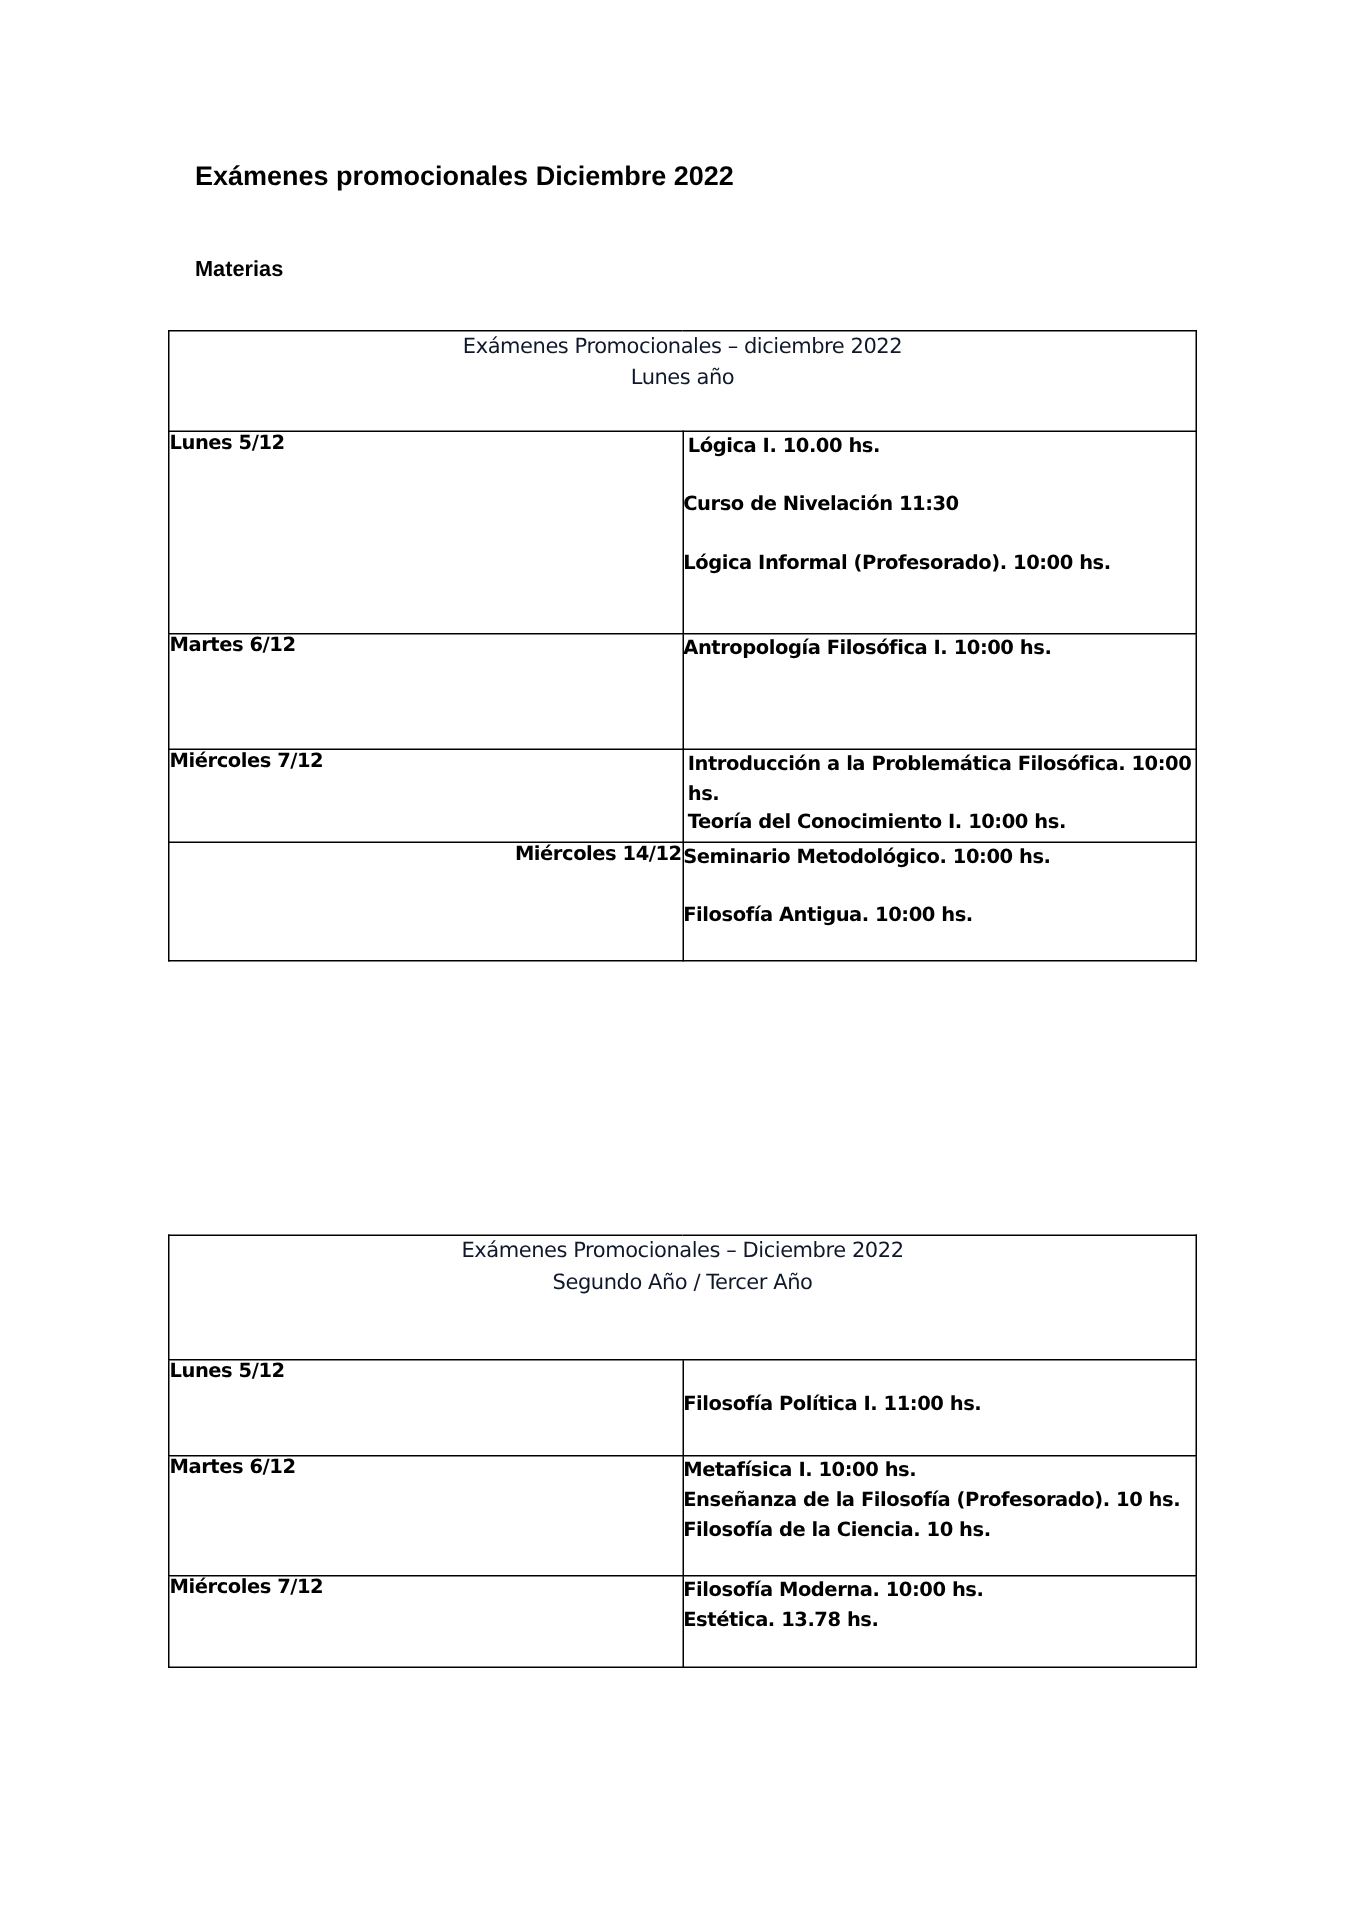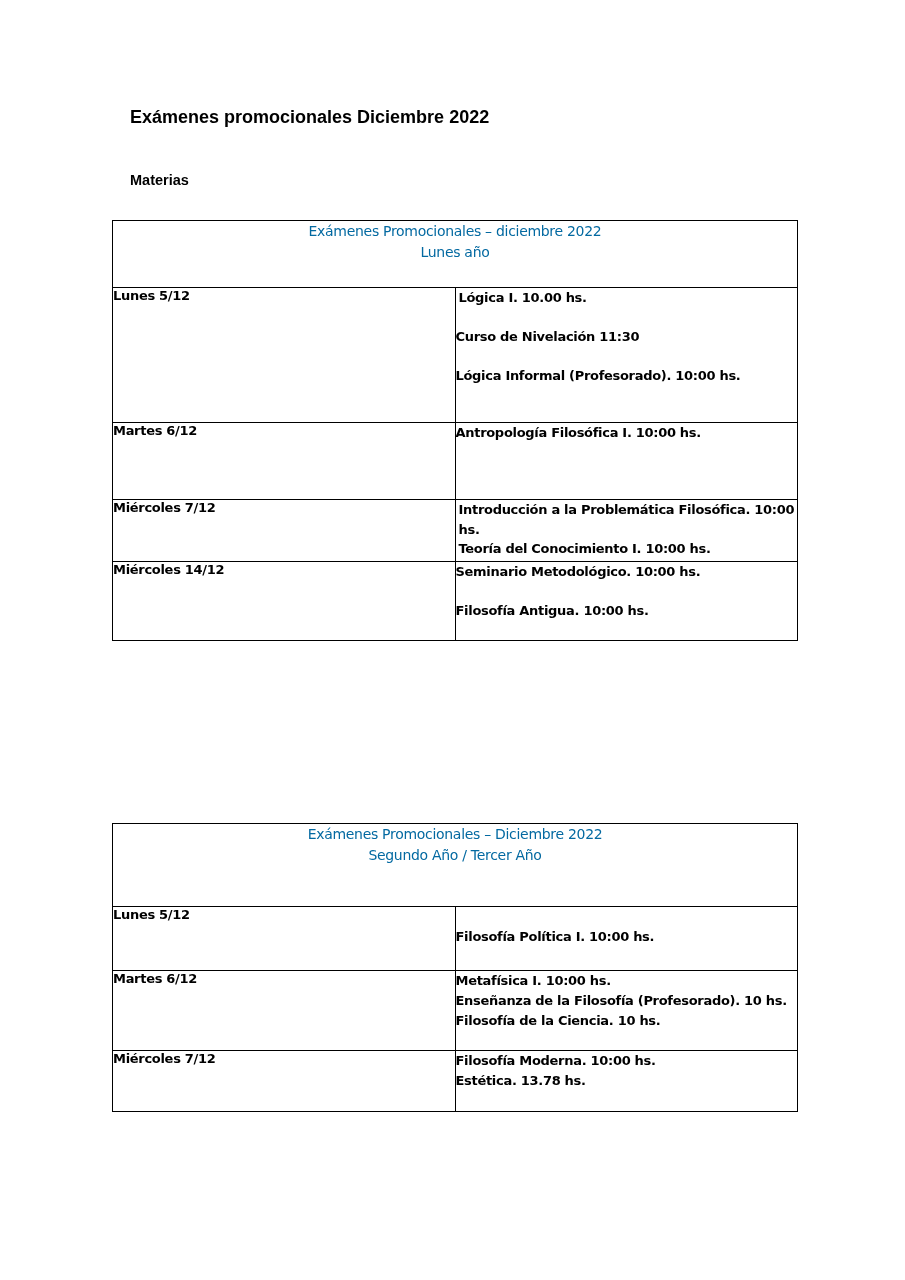--- a/index.html
+++ b/index.html
@@ -1,21 +1,21 @@
 <!DOCTYPE html>
 <html><head>
 <meta charset="utf-8">
 <style>
   html, body { margin: 0; padding: 0; background: #ffffff; }
   body { width: 905px; height: 1280px; position: relative; overflow: hidden; color: #000; }
   .title { position: absolute; left: 130px; top: 107px; font-family: "Liberation Sans", sans-serif; font-weight: bold; font-size: 18px; }
   .subtitle { position: absolute; left: 130px; top: 172px; font-family: "Liberation Sans", sans-serif; font-weight: bold; font-size: 14.5px; }
   table.sched { position: absolute; left: 112px; border-collapse: collapse; width: 686px; table-layout: fixed; font-family: "DejaVu Sans", sans-serif; font-size: 13px; font-weight: bold; letter-spacing: -0.3px; }
   table.sched td { border: 1.3px solid #000; vertical-align: top; padding: 0; }
-  td.head { text-align: center; color: #0369a1; font-weight: normal; font-size: 14px; padding-top: 2px; line-height: 21px; }
+  td.head { text-align: center; color: #0f172a; font-weight: normal; font-size: 14px; padding-top: 2px; line-height: 21px; }
   td.day { padding-left: 8px; padding-top: 3px; width: 162px; }
   td.subjects { padding-left: 8px; padding-top: 3px; }
   .line { display: block; height: 20px; line-height: 20px; }
   .gap { margin-bottom: 19px; }
   .ind { padding-left: 3px; }
   #t1 { top: 220px; }
   #t2 { top: 823px; }
 </style>
 </head>
 <body>
@@ -46,42 +46,42 @@
     </td>
   </tr>
   <tr>
     <td class="day" style="height:61px;">Miércoles 7/12</td>
     <td class="subjects">
       <span class="line gap ind">Introducción a la Problemática Filosófica. 10:00 hs.</span>
       <span class="line ind">Teoría del Conocimiento I.  10:00 hs.</span>
     </td>
   </tr>
   <tr>
-    <td class="day" style="height:78px;">Miércoles 14/12</td>
+    <td class="day" style="height:78px;text-align:right;">Miércoles 14/12</td>
     <td class="subjects">
       <span class="line gap">Seminario Metodológico. 10:00 hs.</span>
       <span class="line">Filosofía Antigua. 10:00 hs.</span>
     </td>
   </tr>
 </tbody>
   </table>
 
 <table class="sched" id="t2">
   <tbody>
       <tr>
     <td class="head" colspan="2" style="height:82px;">
       <span class="line" style="height:21px;line-height:21px;">Exámenes Promocionales – Diciembre 2022</span>
       <span class="line" style="height:21px;line-height:21px;">Segundo Año / Tercer Año</span>
     </td>
   </tr>
   <tr>
     <td class="day" style="height:63px;">Lunes 5/12</td>
     <td class="subjects">
       <span class="line" style="height:20px;"></span>
-      <span class="line">Filosofía Política I. 10:00 hs.</span>
+      <span class="line">Filosofía Política I. 11:00 hs.</span>
     </td>
   </tr>
   <tr>
     <td class="day" style="height:79px;">Martes 6/12</td>
     <td class="subjects">
       <span class="line">Metafísica I. 10:00 hs.</span>
       <span class="line">Enseñanza de la Filosofía (Profesorado). 10 hs.</span>
       <span class="line">Filosofía de la Ciencia. 10 hs.</span>
     </td>
   </tr>

